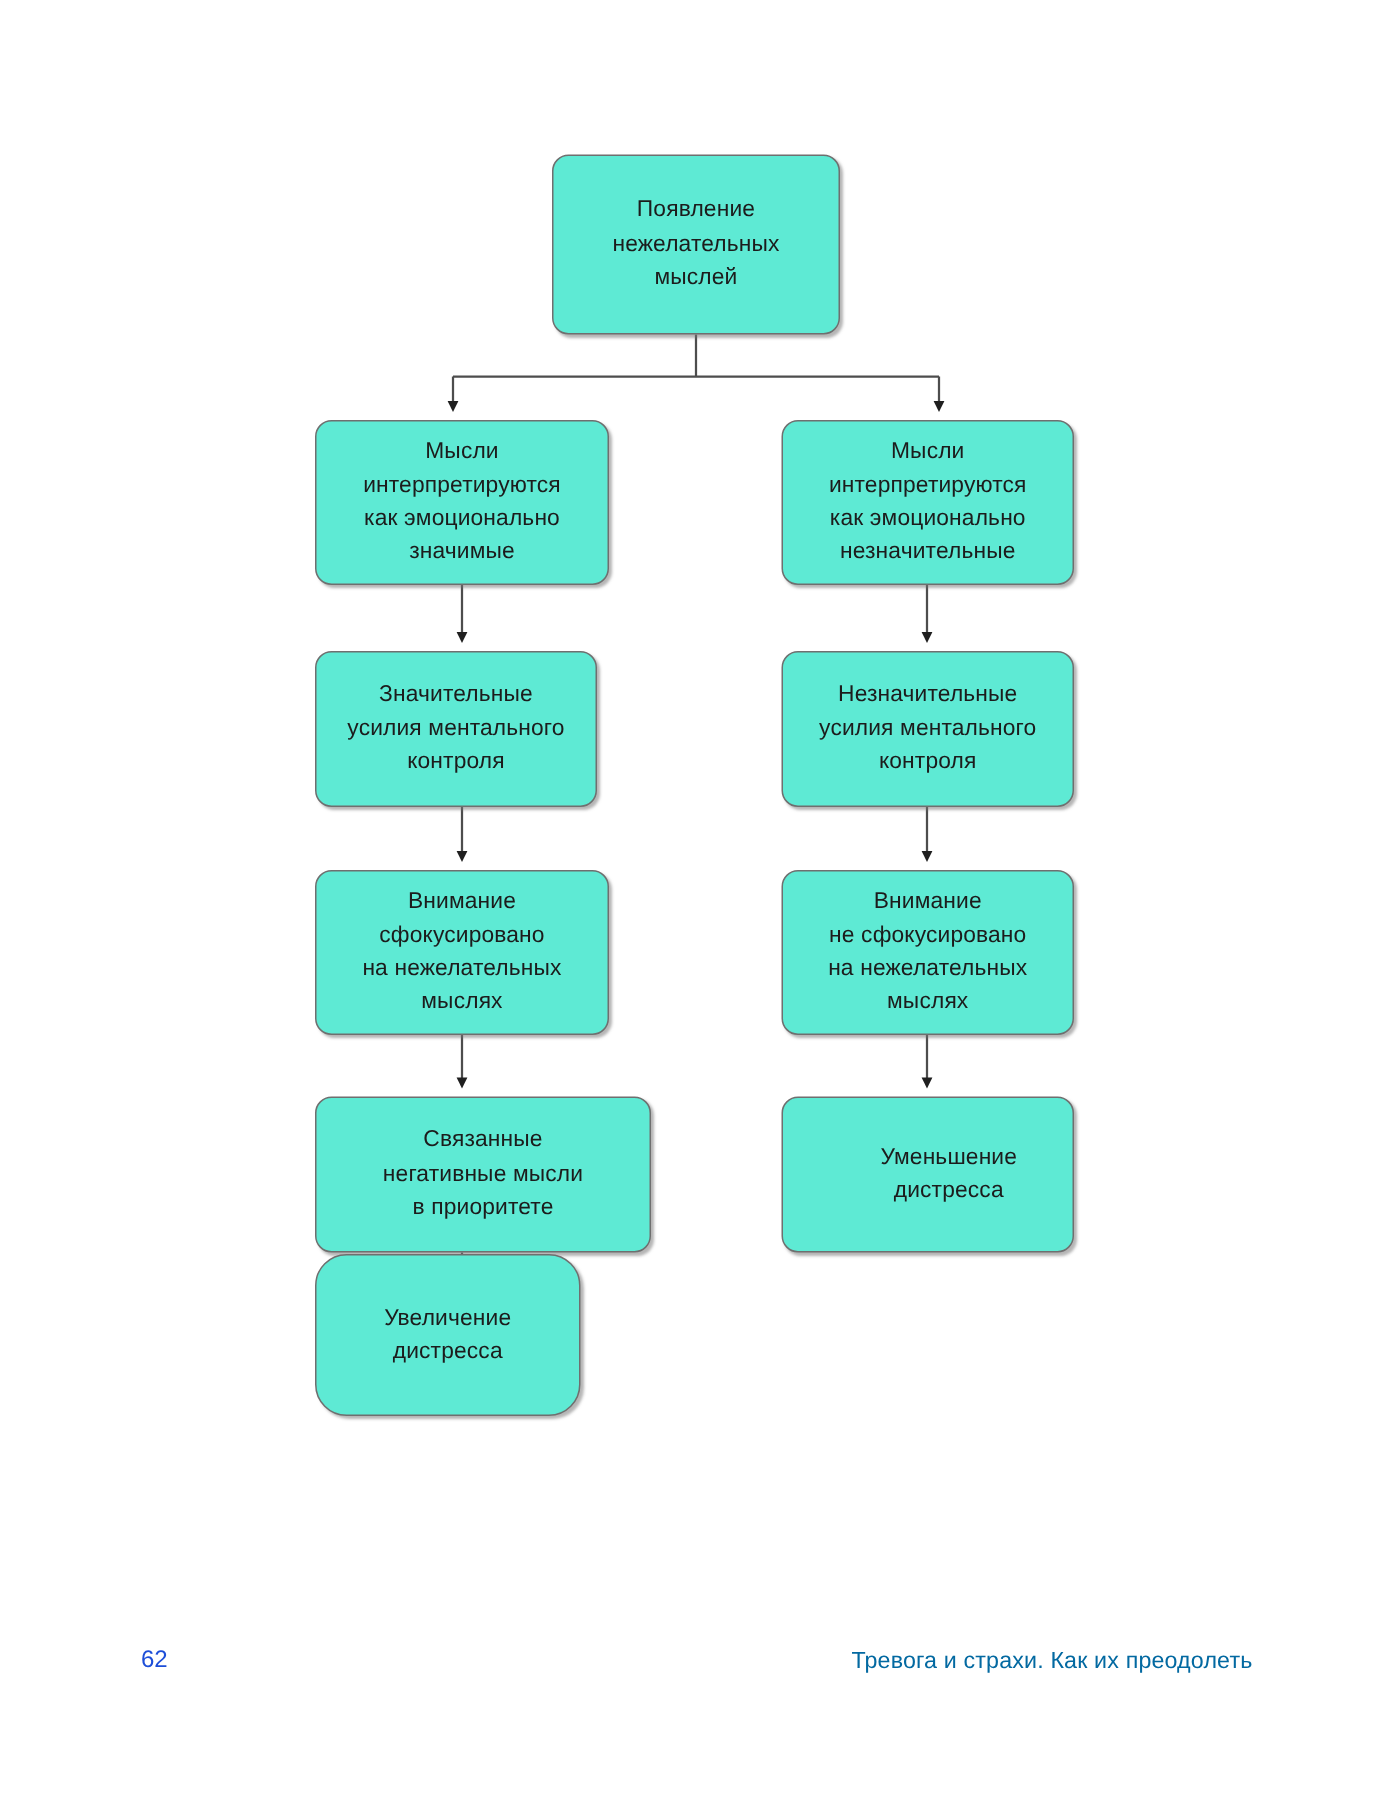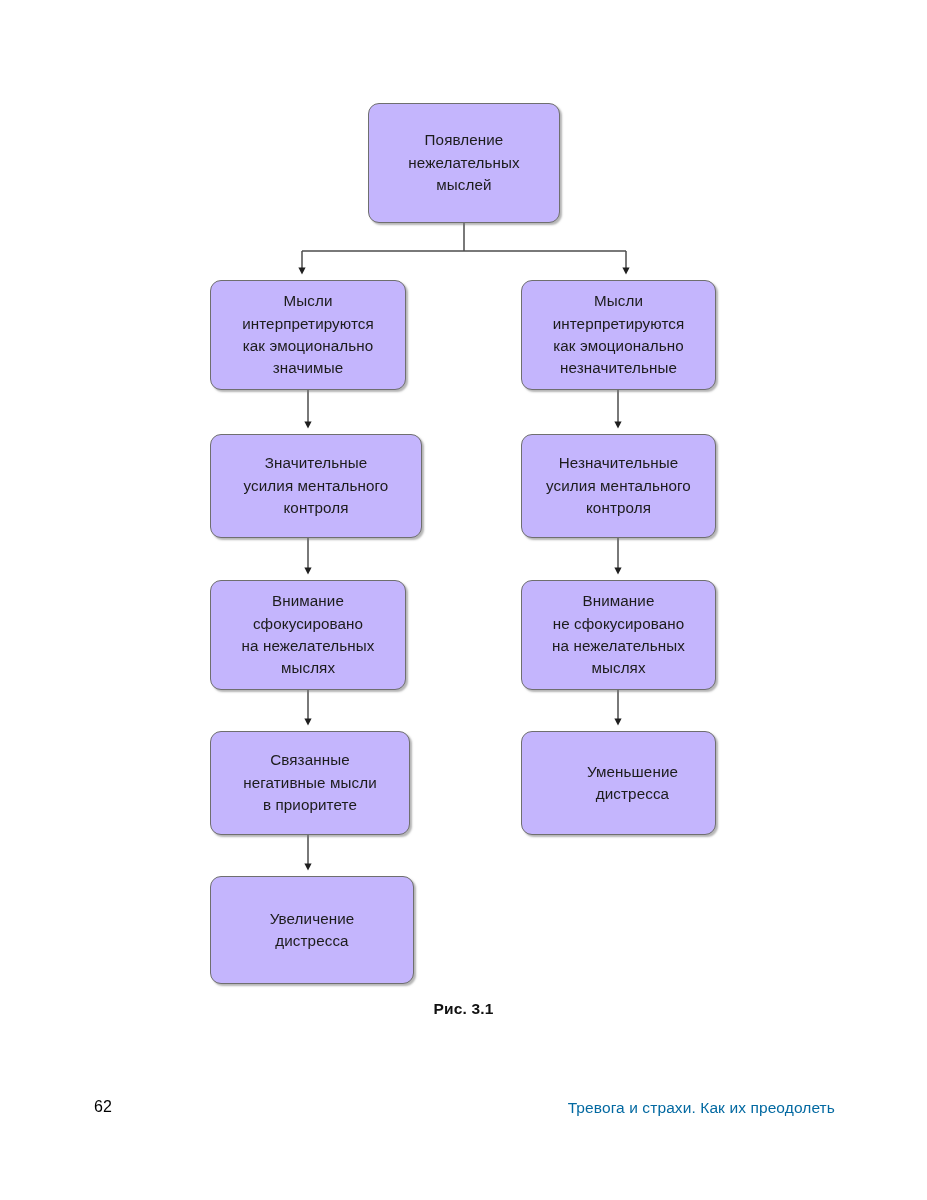--- a/index.html
+++ b/index.html
@@ -36,21 +36,21 @@
     left: 0;
     top: 0;
     width: 927px;
     height: 1000px;
     pointer-events: none;
   }
 
   .node {
     position: absolute;
     box-sizing: border-box;
-    background: #c4b5fd;
+    background: #5eead4;
     border: 1.4px solid #6f6f6f;
     border-radius: 11px;
     box-shadow: 2px 2px 2px rgba(120,120,120,0.55);
     display: flex;
     align-items: center;
     justify-content: center;
     text-align: center;
   }
   .node .node-label {
     display: block;
@@ -81,21 +81,21 @@
     left: 0;
     top: 1098px;
     width: 927px;
     height: 26px;
   }
   #footer-page-number {
     position: absolute;
     left: 94px;
     top: 0;
     font-size: 16px;
-    color: #000000;
+    color: #1d4ed8;
   }
   #footer-running-title {
     position: absolute;
     right: 92px;
     top: 1px;
     font-size: 15.5px;
     color: #0369a1;
     letter-spacing: 0.1px;
   }
 </style>
@@ -150,40 +150,40 @@
 мыслей</span>
     </div>
 
     <div class="node" style="left:210px; top:280px; width:196px; height:110px;">
       <span class="node-label">Мысли
 интерпретируются
 как эмоционально
 значимые</span>
     </div>
 
-    <div class="node" style="left:210px; top:434px; width:212px; height:104px;">
+    <div class="node" style="left:210px; top:434px; width:188px; height:104px;">
       <span class="node-label">Значительные
 усилия ментального
 контроля</span>
     </div>
 
     <div class="node" style="left:210px; top:580px; width:196px; height:110px;">
       <span class="node-label">Внимание
 сфокусировано
 на нежелательных
 мыслях</span>
     </div>
 
-    <div class="node" style="left:210px; top:731px; width:200px; height:104px;">
+    <div class="node" style="left:210px; top:731px; width:224px; height:104px;">
       <span class="node-label">Связанные
 негативные мысли
 в приоритете</span>
     </div>
 
-    <div class="node" style="left:210px; top:876px; width:204px; height:108px;">
+    <div class="node" style="left:210px; top:836px; width:177px; height:108px;border-radius:21px;">
       <span class="node-label">Увеличение
 дистресса</span>
     </div>
 
     <div class="node" style="left:521px; top:280px; width:195px; height:110px;">
       <span class="node-label">Мысли
 интерпретируются
 как эмоционально
 незначительные</span>
     </div>
@@ -201,20 +201,19 @@
 мыслях</span>
     </div>
 
     <div class="node" style="left:521px; top:731px; width:195px; height:104px;padding-left:28px;">
       <span class="node-label">Уменьшение
 дистресса</span>
     </div>
 
   </div>
 
-  <div id="figure-caption">Рис. 3.1</div>
 
   <div id="page-footer">
     <div id="footer-page-number">62</div>
     <div id="footer-running-title">Тревога и страхи. Как их преодолеть</div>
   </div>
 
 </div>
 
 </body></html>

